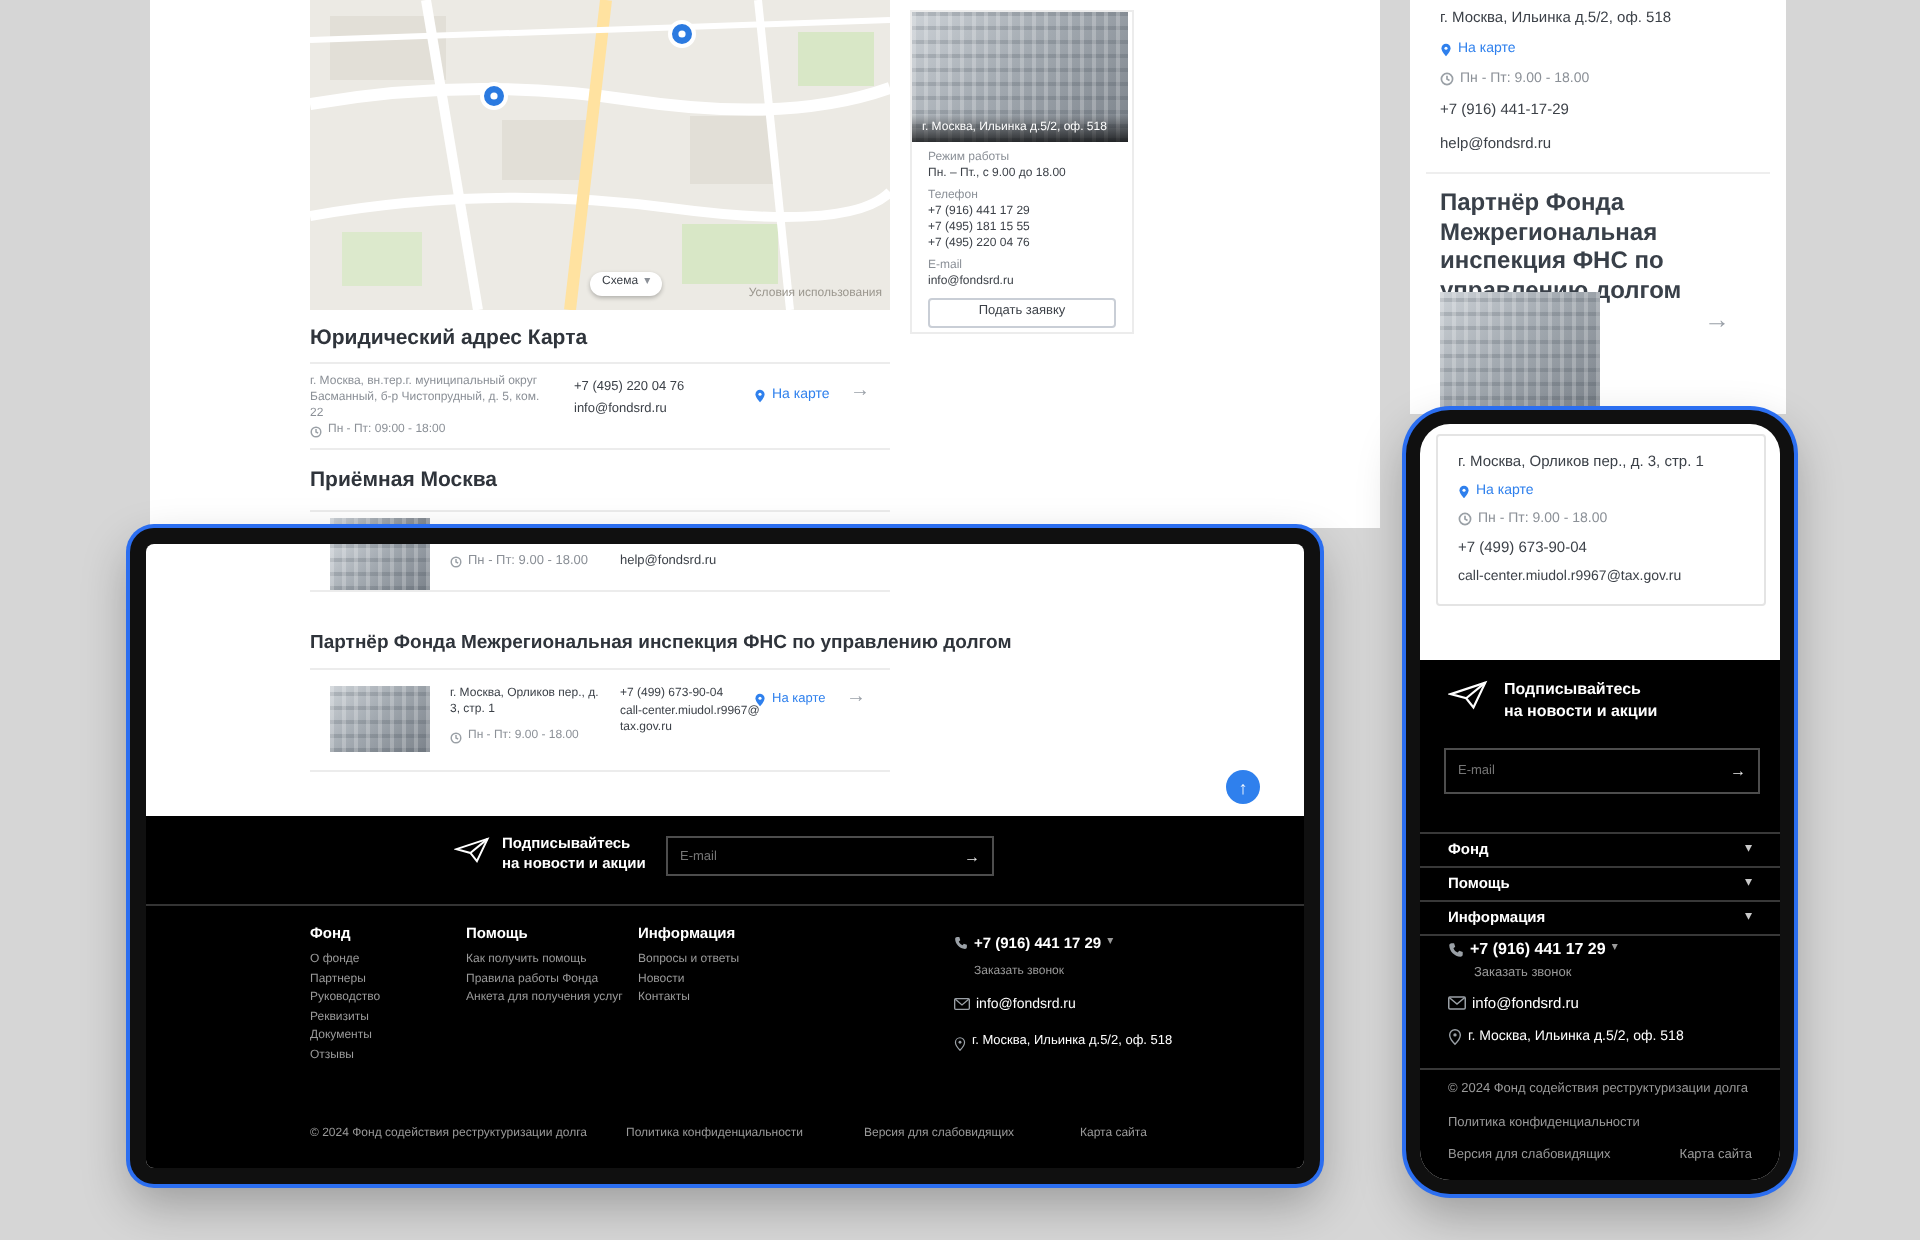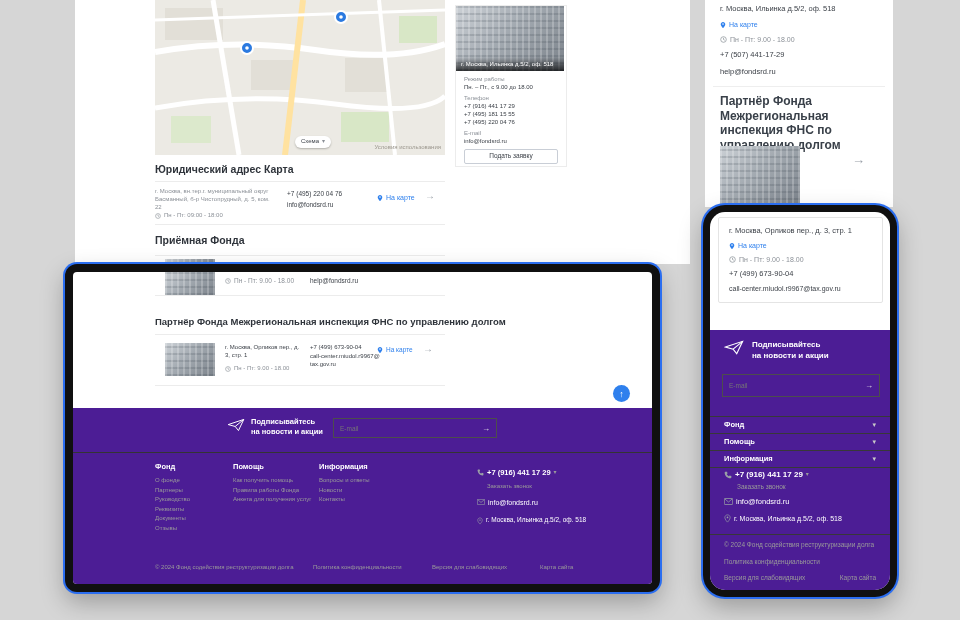--- a/index.html
+++ b/index.html
@@ -21,21 +21,21 @@
   .irow{display:inline-flex;align-items:center;gap:3px}
   .white-page{background:#fff}
   .bphoto{background:linear-gradient(135deg,#ccd1d6 0%,#a3aab1 45%,#7b828a 100%);position:relative;overflow:hidden}
   .bphoto::after{content:"";position:absolute;inset:0;
      background:repeating-linear-gradient(90deg,rgba(255,255,255,.22) 0 2px,transparent 2px 6px),
                 repeating-linear-gradient(0deg,rgba(55,65,75,.18) 0 2px,transparent 2px 7px)}
   .photo-caption{position:absolute;left:0;right:0;bottom:0;padding:3px 5px;font-size:6px;line-height:1.35;
      color:#fff;background:linear-gradient(transparent,rgba(0,0,0,.7));z-index:2}
   .device{background:#101010;box-shadow:0 0 0 2px #2b6ef0,0 10px 24px rgba(0,0,0,.28)}
   .screen{background:#fff;overflow:hidden;position:absolute}
-  .dark-footer{background:#4c1d95}
+  .dark-footer{background:#000000}
   .nl-input{border:1px solid #4d4d4d;background:transparent;display:flex;align-items:center}
   .nl-input input{flex:1;border:0;background:transparent;outline:none;color:#cfcfcf;font-size:6.5px;
      padding:0 0 0 6px;font-family:"Liberation Sans",sans-serif;min-width:0}
   .nl-input .send{color:#e8e8e8;font-size:8px;padding:0 6px;cursor:pointer}
   .fcol-title{font-size:7.5px;font-weight:bold;color:#fff}
   .fcol a{display:block;font-size:6px;color:#9a9a9a;text-decoration:none;line-height:9.5px}
   .fcol ul{list-style:none;margin:5px 0 0 0;padding:0}
   .menu-row{height:16px;line-height:16px;padding:0 14px;border-bottom:1px solid #383838;
      display:flex;justify-content:space-between;align-items:center}
   .card-b{border-top:1px solid #ececec;border-bottom:1px solid #ececec}
@@ -114,42 +114,42 @@
     <span class="abs irow bl f7" style="left:222px;top:11px;cursor:pointer;">
       <svg width="6" height="8" viewBox="0 0 10 12">
         <path d="M5 .8C2.9.8 1.2 2.5 1.2 4.6c0 2.8 3.8 6.6 3.8 6.6s3.8-3.8 3.8-6.6C8.8 2.5 7.1.8 5 .8z" fill="#2f80ed"></path>
         <circle cx="5" cy="4.5" r="1.3" fill="#fff"></circle>
         </svg>
       <span>На карте</span>
     </span>
     <span class="abs" style="left:270px;top:8px;font-size:10px;color:#9aa0a8;cursor:pointer;">→</span>
   </div>
 
-  <div class="abs b" style="left:80px;top:234px;font-size:10.5px;color:#2f343b;">Приёмная Фонда</div>
+  <div class="abs b" style="left:80px;top:234px;font-size:10.5px;color:#2f343b;">Приёмная Москва</div>
   <div class="abs" style="left:80px;top:255px;width:290px;border-top:1px solid #ececec;"></div>
   <div class="abs bphoto" style="left:90px;top:259px;width:50px;height:5px;"></div>
 </div>
 
 <div class="abs white-page" style="left:705px;top:0;width:188px;height:207px;">
   <div class="abs f75 d" style="left:15px;top:4px;width:160px;">г. Москва, Ильинка д.5/2, оф. 518</div>
   <span class="abs irow bl f7" style="left:15px;top:20px;cursor:pointer;">
     <svg width="6" height="8" viewBox="0 0 10 12">
       <path d="M5 .8C2.9.8 1.2 2.5 1.2 4.6c0 2.8 3.8 6.6 3.8 6.6s3.8-3.8 3.8-6.6C8.8 2.5 7.1.8 5 .8z" fill="#2f80ed"></path>
       <circle cx="5" cy="4.5" r="1.3" fill="#fff"></circle>
       </svg>
     <span>На карте</span>
   </span>
   <span class="abs irow f7 g2" style="left:15px;top:35px;">
     <svg width="7" height="7" viewBox="0 0 10 10">
       <circle cx="5" cy="5" r="4" fill="none" stroke="#9aa0a6" stroke-width="1.2"></circle>
       <path d="M5 2.6 V5 L6.8 6" fill="none" stroke="#9aa0a6" stroke-width="1.2"></path>
       </svg>
     <span>Пн - Пт: 9.00 - 18.00</span>
   </span>
-  <div class="abs f75 d" style="left:15px;top:50px;">+7 (507) 441-17-29</div>
+  <div class="abs f75 d" style="left:15px;top:50px;">+7 (916) 441-17-29</div>
   <div class="abs f75 d" style="left:15px;top:67px;">help@fondsrd.ru</div>
   <div class="abs" style="left:8px;top:86px;width:172px;border-top:1px solid #eeeeee;"></div>
   <div class="abs b" style="left:15px;top:94px;width:158px;font-size:12px;line-height:1.22;color:#394049;">Партнёр Фонда Межрегиональная инспекция ФНС по управлению долгом</div>
   <span class="abs" style="left:147px;top:152px;font-size:13px;color:#9aa0a8;cursor:pointer;">→</span>
   <div class="abs bphoto" style="left:15px;top:146px;width:80px;height:61px;"></div>
 </div>
 
 <div class="abs device" style="left:65px;top:264px;width:595px;height:328px;border-radius:12px;">
   <div class="screen" style="left:8px;top:8px;width:579px;height:312px;border-radius:4px;">
 

